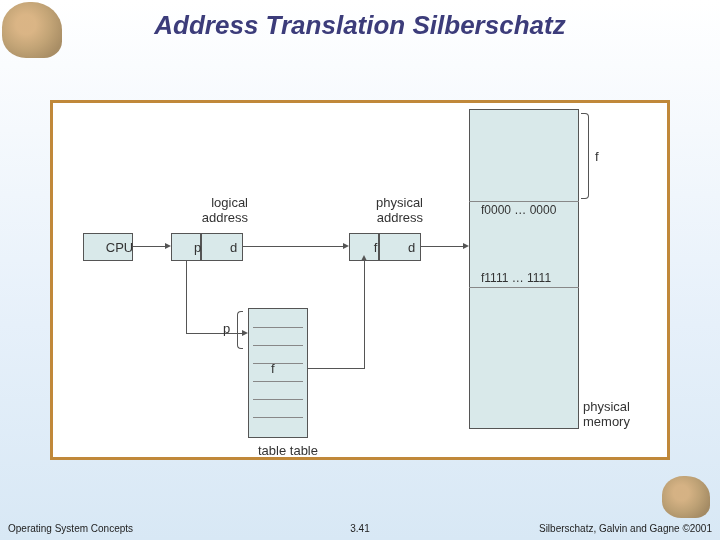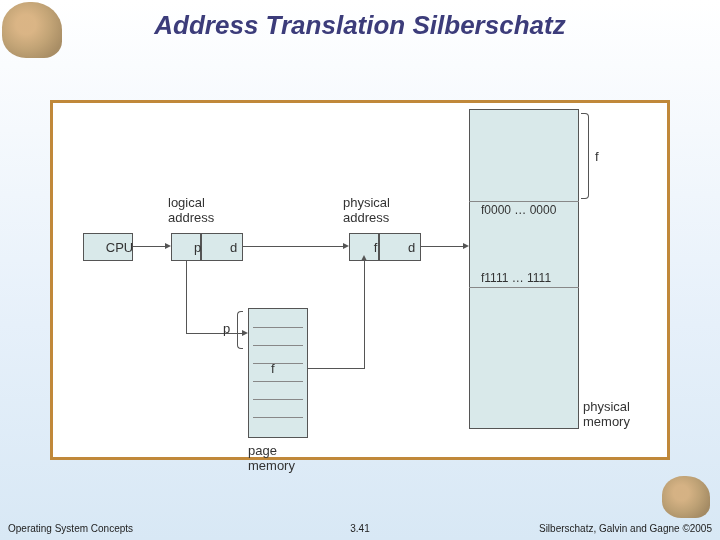--- a/index.html
+++ b/index.html
@@ -94,21 +94,21 @@
     position: absolute;
     top: -6px;
     left: -3px;
     width: 0; height: 0;
     border-bottom: 6px solid #555;
     border-left: 3.5px solid transparent;
     border-right: 3.5px solid transparent;
   }
   .bl {
     position: absolute;
-    text-align: left;
+    text-align: right;
     font-family: Arial, sans-serif;
     font-size: 13px;
     color: #333;
   }
   .footer {
     position: absolute;
     bottom: 6px;
     left: 0;
     width: 100%;
     height: 16px;
@@ -200,21 +200,21 @@
       <div class="pt-inner" style="top:18px;"></div>
       <div class="pt-inner" style="top:36px;"></div>
       <div class="pt-inner" style="top:54px;"></div>
       <div class="pt-inner" style="top:72px;"></div>
       <div class="pt-inner" style="top:90px;"></div>
       <div class="pt-inner" style="top:108px;"></div>
     </div>
 
     <div class="label" style="left:218px; top:258px;">f</div>
 
-    <div class="bl" style="left:195px; top:340px; width:70px;">page memory</div>
+    <div class="bl" style="left:195px; top:340px; width:70px;">table table</div>
 
     <div class="connector" style="left:255px; top:265px; width:56px; height:1px;"></div>
     <div class="connector arrow-up" style="left:311px; top:158px; width:1px; height:108px;"></div>
 
     <div class="box" style="left:416px; top:6px; width:110px; height:320px; background:#d9e9ea;"></div>
 
     <div class="connector" style="left:416px; top:98px; width:110px; height:1px; background:#888;"></div>
     <div class="connector" style="left:416px; top:184px; width:110px; height:1px; background:#888;"></div>
     <div class="label" style="left:428px; top:100px; font-size:12px;text-align:center;">f0000 … 0000</div>
     <div class="label" style="left:428px; top:168px; font-size:12px;">f1111 … 1111</div>
@@ -226,14 +226,14 @@
 memory</div>
 
   </div>
 </div>
 
 <div class="logo-bottom"></div>
 
 <div class="footer">
   <div class="footer-left">Operating System Concepts</div>
   <div class="footer-center">3.41</div>
-  <div class="footer-right">Silberschatz, Galvin and Gagne ©2005</div>
+  <div class="footer-right">Silberschatz, Galvin and Gagne ©2001</div>
 </div>
 
 </body></html>

